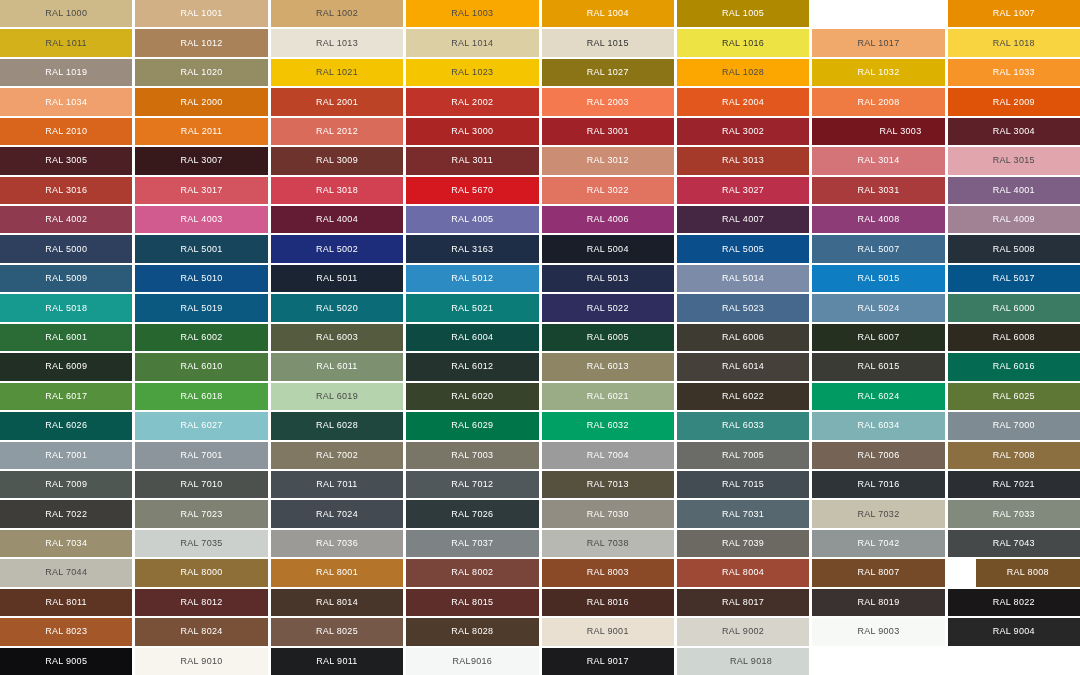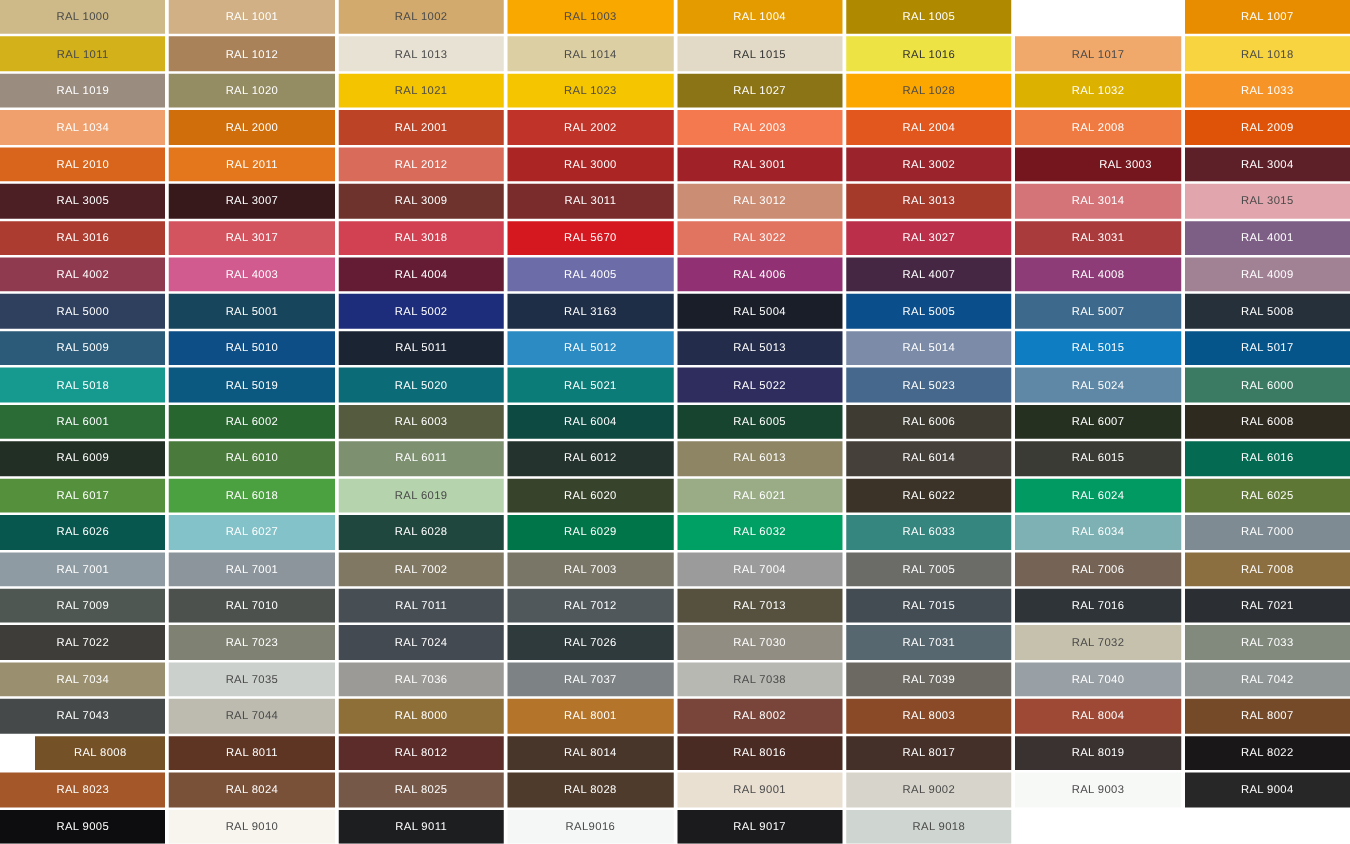--- a/index.html
+++ b/index.html
@@ -489,23 +489,20 @@
     </div>
     <div class="swatch" style="background-color: rgb(125, 130, 133);">
       <span class="swatch-label" style="color: rgb(255, 255, 255);">RAL 7037</span>
     </div>
     <div class="swatch" style="background-color: rgb(182, 184, 177);">
       <span class="swatch-label" style="color: rgb(74, 74, 74);">RAL 7038</span>
     </div>
     <div class="swatch" style="background-color: rgb(107, 105, 97);">
       <span class="swatch-label" style="color: rgb(255, 255, 255);">RAL 7039</span>
     </div>
-    <div class="swatch" style="background-color: rgb(152, 159, 165);">
-      <span class="swatch-label" style="color: rgb(255, 255, 255);">RAL 7040</span>
-    </div>
     <div class="swatch" style="background-color: rgb(143, 150, 149);">
       <span class="swatch-label" style="color: rgb(255, 255, 255);">RAL 7042</span>
     </div>
     <div class="swatch" style="background-color: rgb(70, 73, 73);">
       <span class="swatch-label" style="color: rgb(255, 255, 255);">RAL 7043</span>
     </div>
     <div class="swatch" style="background-color: rgb(189, 187, 176);">
       <span class="swatch-label" style="color: rgb(74, 74, 74);">RAL 7044</span>
     </div>
     <div class="swatch" style="background-color: rgb(143, 111, 56);">
@@ -530,20 +527,23 @@
       <span class="swatch-label" style="color: rgb(255, 255, 255);">RAL 8008</span>
     </div>
     <div class="swatch" style="background-color: rgb(94, 52, 35);">
       <span class="swatch-label" style="color: rgb(255, 255, 255);">RAL 8011</span>
     </div>
     <div class="swatch" style="background-color: rgb(91, 44, 42);">
       <span class="swatch-label" style="color: rgb(255, 255, 255);">RAL 8012</span>
     </div>
     <div class="swatch" style="background-color: rgb(73, 54, 43);">
       <span class="swatch-label" style="color: rgb(255, 255, 255);">RAL 8014</span>
+    </div>
+    <div class="swatch" style="background-color: rgb(94, 46, 43);">
+      <span class="swatch-label" style="color: rgb(255, 255, 255);">RAL 8015</span>
     </div>
     <div class="swatch" style="background-color: rgb(74, 43, 35);">
       <span class="swatch-label" style="color: rgb(255, 255, 255);">RAL 8016</span>
     </div>
     <div class="swatch" style="background-color: rgb(68, 47, 41);">
       <span class="swatch-label" style="color: rgb(255, 255, 255);">RAL 8017</span>
     </div>
     <div class="swatch" style="background-color: rgb(58, 50, 49);">
       <span class="swatch-label" style="color: rgb(255, 255, 255);">RAL 8019</span>
     </div>

